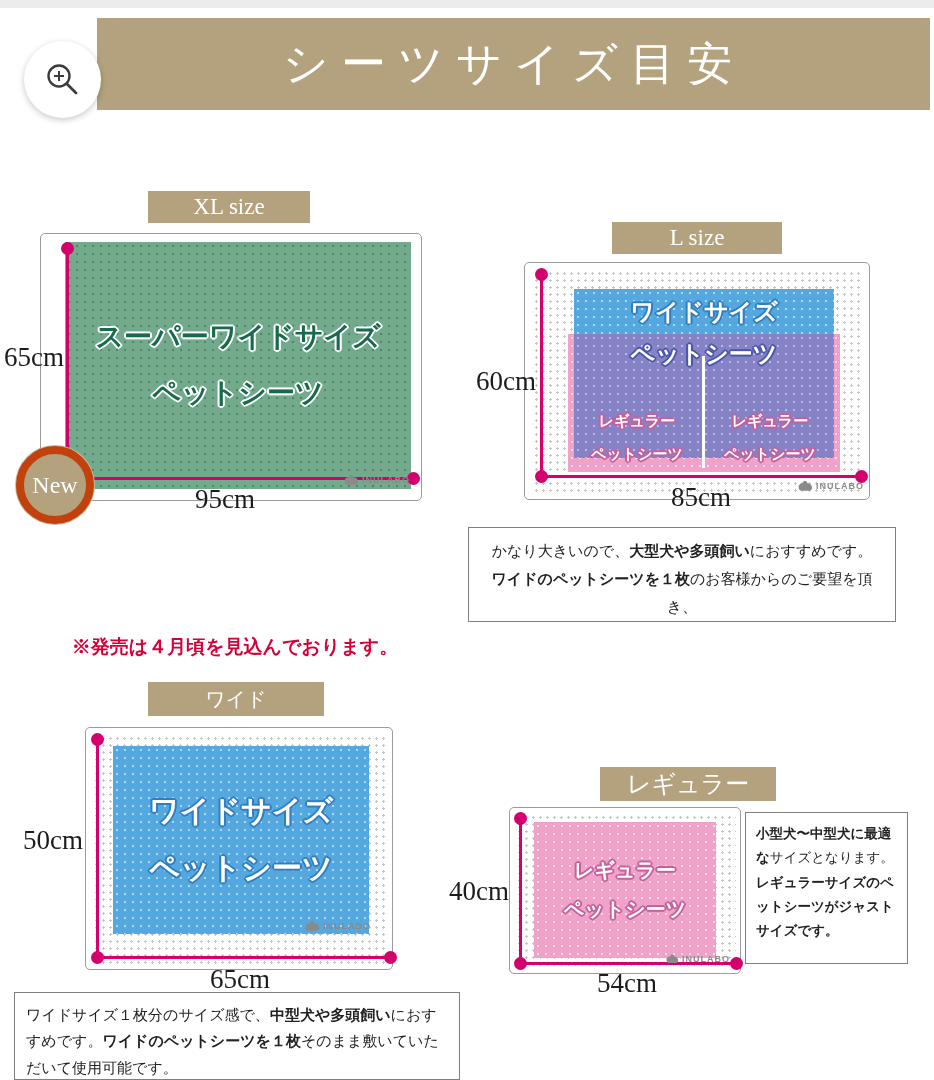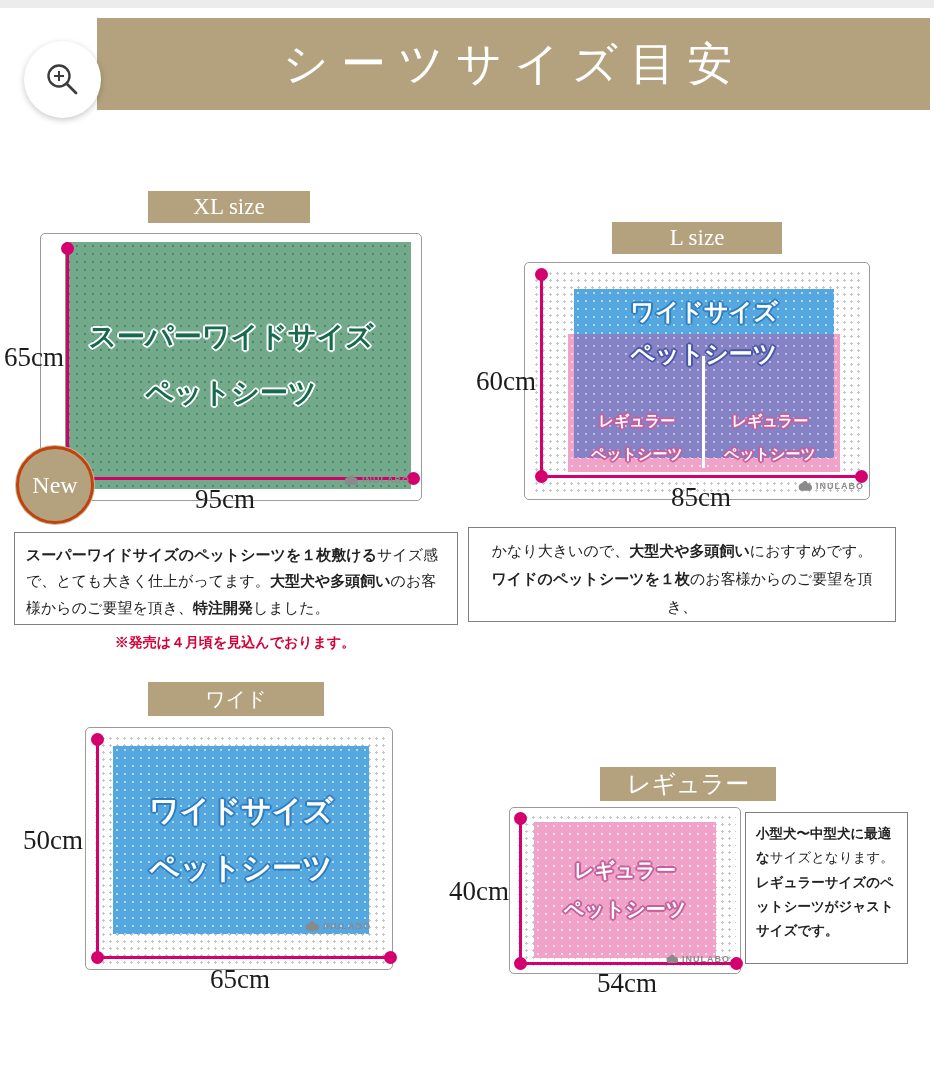--- a/index.html
+++ b/index.html
@@ -16,21 +16,21 @@
   .sheet-pink{background-color:#f0a2c8;background-image:radial-gradient(circle,rgba(255,255,255,.6) 1.3px,transparent 1.4px);background-size:8px 8px}
   .sheet-purple{background-color:#8582c6;background-image:radial-gradient(circle,rgba(255,255,255,.45) 1.3px,transparent 1.4px);background-size:8px 8px}
   .dim-line{position:absolute;background:#d4006e}
   .dim-dot{position:absolute;width:13px;height:13px;border-radius:50%;background:#d4006e}
   .dim-label{position:absolute;font-family:"Liberation Serif","DejaVu Serif",serif;color:#1c1c1c;font-size:27px;text-align:center}
   .desc{position:absolute;border:1px solid #808080;background:#fff;color:#222;font-size:15px;line-height:1.75;padding:9px 11px}
   .desc .b{font-weight:bold}
   .sheet-title{position:absolute;text-align:center;font-family:"Liberation Serif","DejaVu Serif",serif;font-weight:bold;left:0;right:0}
   .outline{text-shadow:2px 0 0 var(--oc),-2px 0 0 var(--oc),0 2px 0 var(--oc),0 -2px 0 var(--oc),1.4px 1.4px 0 var(--oc),-1.4px 1.4px 0 var(--oc),1.4px -1.4px 0 var(--oc),-1.4px -1.4px 0 var(--oc)}
   .logo{position:absolute;display:flex;align-items:center;gap:3px;color:#8a8a8a;font-size:9px;font-weight:bold;letter-spacing:1px}
-  .badge{position:absolute;border-radius:50%;background:#b3a27d;border:3px solid #c2410c;box-shadow:0 0 0 1px #c8bb9b;color:#fff;display:flex;align-items:center;justify-content:center}
+  .badge{position:absolute;border-radius:50%;background:#b3a27d;border:8px solid #c2410c;box-shadow:0 0 0 1px #c8bb9b;color:#fff;display:flex;align-items:center;justify-content:center}
   .zoom-btn{position:absolute;width:77px;height:77px;border-radius:50%;background:#fff;box-shadow:0 2px 6px rgba(0,0,0,.22);display:flex;align-items:center;justify-content:center;cursor:pointer}
 </style>
 </head>
 <body>
 
 <div id="page">
 
   <div class="abs tan" style="left:97px;top:10px;width:833px;height:92px">
     <div class="serif" style="color:#fff;font-size:45px;letter-spacing:12px;text-align:center;line-height:92px">シーツサイズ目安</div>
   </div>
@@ -43,21 +43,21 @@
       <line x1="16" y1="11" x2="16" y2="21" stroke="#3c3c3c" stroke-width="2"></line>
     </svg>
   </div>
 
   <div class="abs tan tan-label" style="left:148px;top:183px;width:162px;height:32px;font-size:23px;line-height:32px">XL size</div>
 
   <div class="frame" style="left:40px;top:225px;width:382px;height:268px">
     <div class="abs sheet-green" style="left:24px;top:8px;width:346px;height:247px"></div>
   </div>
 
-  <div class="abs" style="left:58px;top:233px;width:346px;height:247px;display:flex;flex-direction:column;align-items:center;justify-content:center;gap:18px">
+  <div class="abs" style="left:65px;top:233px;width:346px;height:247px;display:flex;flex-direction:column;align-items:center;justify-content:center;gap:18px">
     <div class="serif outline" style="--oc:rgba(255,255,255,.92);color:#186a4c;font-weight:bold;font-size:28px">スーパーワイドサイズ</div>
     <div class="serif outline" style="--oc:rgba(255,255,255,.92);color:#186a4c;font-weight:bold;font-size:28px">ペットシーツ</div>
   </div>
 
   <div class="dim-line" style="left:66px;top:240px;width:3px;height:232px"></div>
   <div class="dim-line" style="left:66px;top:469px;width:348px;height:3px"></div>
   <div class="dim-dot" style="left:61px;top:234px"></div>
   <div class="dim-dot" style="left:61px;top:464px"></div>
   <div class="dim-dot" style="left:407px;top:464px"></div>
   <div class="dim-label" style="left:4px;top:334px;width:58px">65cm</div>
@@ -65,25 +65,22 @@
 
   <div class="badge serif" style="left:16px;top:438px;width:78px;height:78px;font-size:24px">New</div>
 
   <div class="logo" style="left:344px;top:466px">
     <svg width="15" height="12" viewBox="0 0 16 12">
       <path d="M1,9 C0,5 2,3 5,3 L6,1 C8,0 10,1 10,3 C13,3 15,5 15,8 C15,10 13,11 11,11 L4,11 C2,11 1,10 1,9 Z" fill="#8a8a8a"></path>
     </svg>
     <span>INULABO</span>
   </div>
 
-  <div class="desc" style="left:14px;top:524px;width:444px;height:93px">
-      <div><span class="b">スーパーワイドサイズのペットシーツを１枚敷ける</span><span>サイズ感で、とても大きく仕上がってます。</span><span class="b">大型犬や多頭飼い</span><span>のお客様からのご要望を頂き、</span><span class="b">特注開発</span><span>しました。</span></div>
-    </div>
 
-  <div class="abs" style="left:0;top:626px;width:470px;text-align:center;color:#d40038;font-weight:bold;font-size:14px">※発売は４月頃を見込んでおります。</div>
+  <div class="abs" style="left:0;top:626px;width:470px;text-align:center;color:#d40038;font-weight:bold;font-size:19px">※発売は４月頃を見込んでおります。</div>
 
   <div class="abs tan tan-label" style="left:612px;top:214px;width:170px;height:32px;font-size:23px;line-height:32px">L size</div>
 
   <div class="frame" style="left:524px;top:254px;width:346px;height:238px">
     <div class="abs dots-gray" style="left:8px;top:7px;width:328px;height:222px"></div>
   </div>
 
   <div class="abs sheet-pink" style="left:568px;top:326px;width:272px;height:138px"></div>
 
   <div class="abs sheet-blue" style="left:574px;top:281px;width:260px;height:45px"></div>
@@ -142,20 +139,23 @@
   <div class="dim-label" style="left:22px;top:817px;width:62px">50cm</div>
   <div class="dim-label" style="left:180px;top:956px;width:120px">65cm</div>
 
   <div class="logo" style="left:305px;top:912px">
     <svg width="15" height="12" viewBox="0 0 16 12">
       <path d="M1,9 C0,5 2,3 5,3 L6,1 C8,0 10,1 10,3 C13,3 15,5 15,8 C15,10 13,11 11,11 L4,11 C2,11 1,10 1,9 Z" fill="#8a8a8a"></path>
     </svg>
     <span>INULABO</span>
   </div>
 
+  <div class="desc" style="left:14px;top:984px;width:446px;height:88px">
+      <div><span>ワイドサイズ１枚分のサイズ感で、</span><span class="b">中型犬や多頭飼い</span><span>におすすめです。</span><span class="b">ワイドのペットシーツを１枚</span><span>そのまま敷いていただいて使用可能です。</span></div>
+    </div>
 
   <div class="abs tan tan-label" style="left:600px;top:759px;width:176px;height:34px;font-size:24px;line-height:34px">レギュラー</div>
 
   <div class="frame" style="left:509px;top:799px;width:232px;height:167px">
     <div class="abs dots-gray" style="left:6px;top:6px;width:220px;height:155px"></div>
   </div>
 
   <div class="abs sheet-pink" style="left:534px;top:814px;width:182px;height:136px;display:flex;flex-direction:column;align-items:center;justify-content:center;gap:12px">
     <div class="serif outline" style="--oc:#c55f9e;color:#fff;font-weight:bold;font-size:20px">レギュラー</div>
     <div class="serif outline" style="--oc:#c55f9e;color:#fff;font-weight:bold;font-size:20px">ペットシーツ</div>

